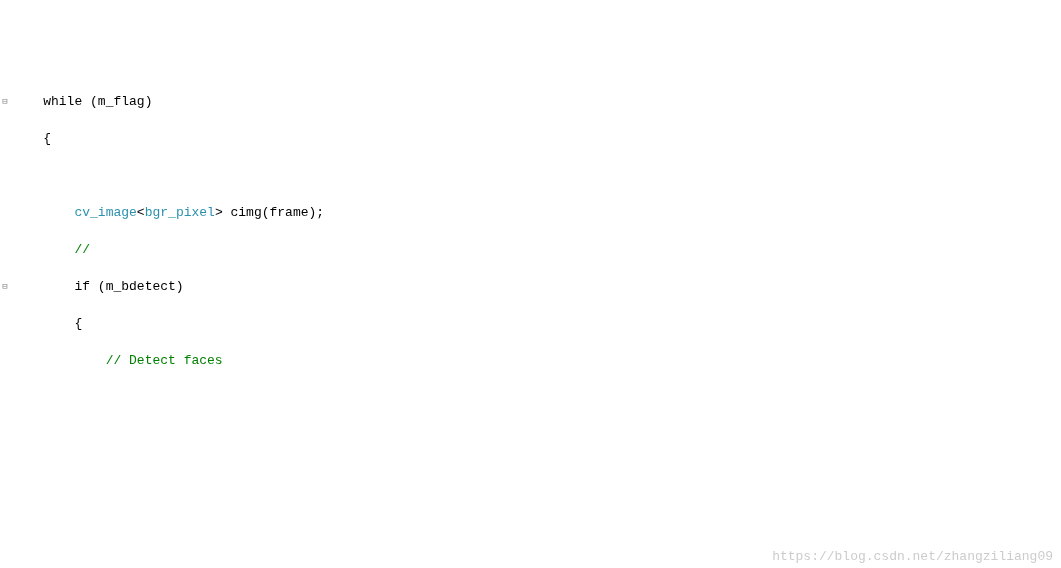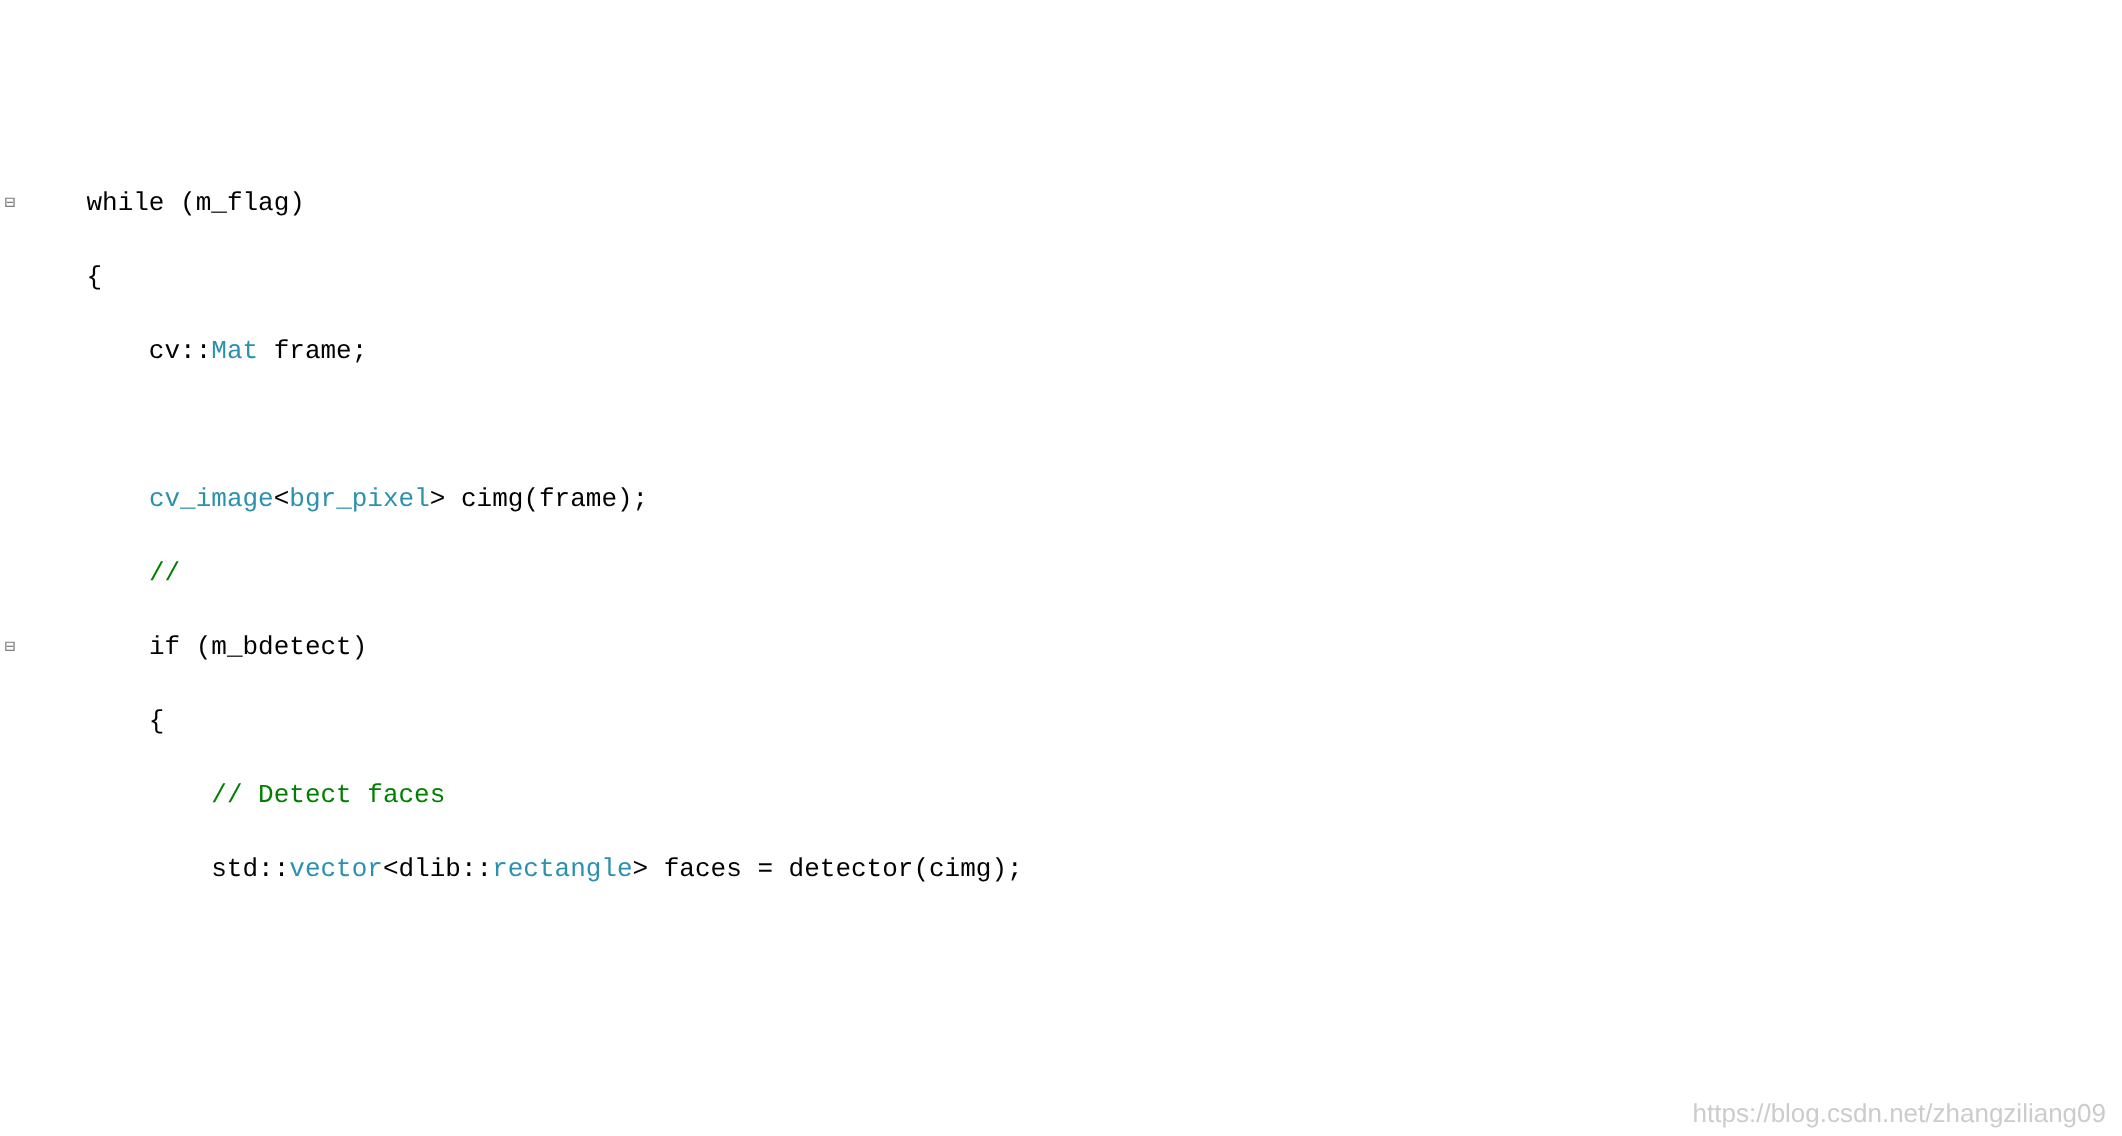--- a/index.html
+++ b/index.html
@@ -34,39 +34,37 @@
     }
     .kw-blue { color: #000000; }
     .kw-type { color: #2b91af; }
     .comment { color: #008000; }
     .watermark {
       position: absolute;
       right: 8px;
       bottom: 2px;
       color: #cccccc;
       font-size: 13px;
-      font-family: Liberation Sans, sans-serif;
+      font-family: Liberation Mono, monospace;
     }
   </style>
 </head>
 <body>
 
 
 
 <div class="code-container">
 <span class="line"><span class="gutter-mark">⊟</span>    <span class="kw-blue">while</span><span> (m_flag)</span></span>
 <span class="line">    <span>{</span></span>
-<span class="line">    <span>    cv::</span><span class="kw-type">Mat</span><span> frame;</span></span>
 <span class="line"><span></span></span>
 <span class="line">    <span>    </span><span class="kw-type">cv_image</span><span>&lt;</span><span class="kw-type">bgr_pixel</span><span>&gt; cimg(frame);</span></span>
 <span class="line">    <span>    </span><span class="comment">//</span></span>
 <span class="line"><span class="gutter-mark">⊟</span>    <span>    </span><span class="kw-blue">if</span><span> (m_bdetect)</span></span>
 <span class="line">    <span>    {</span></span>
 <span class="line">    <span>        </span><span class="comment">// Detect faces</span></span>
-<span class="line">    <span>        std::</span><span class="kw-type">vector</span><span>&lt;dlib::</span><span class="kw-type">rectangle</span><span>&gt; faces = detector(cimg);</span></span>
 <span class="line"><span></span></span>
 
 
 
 
 
 
 
 
 

